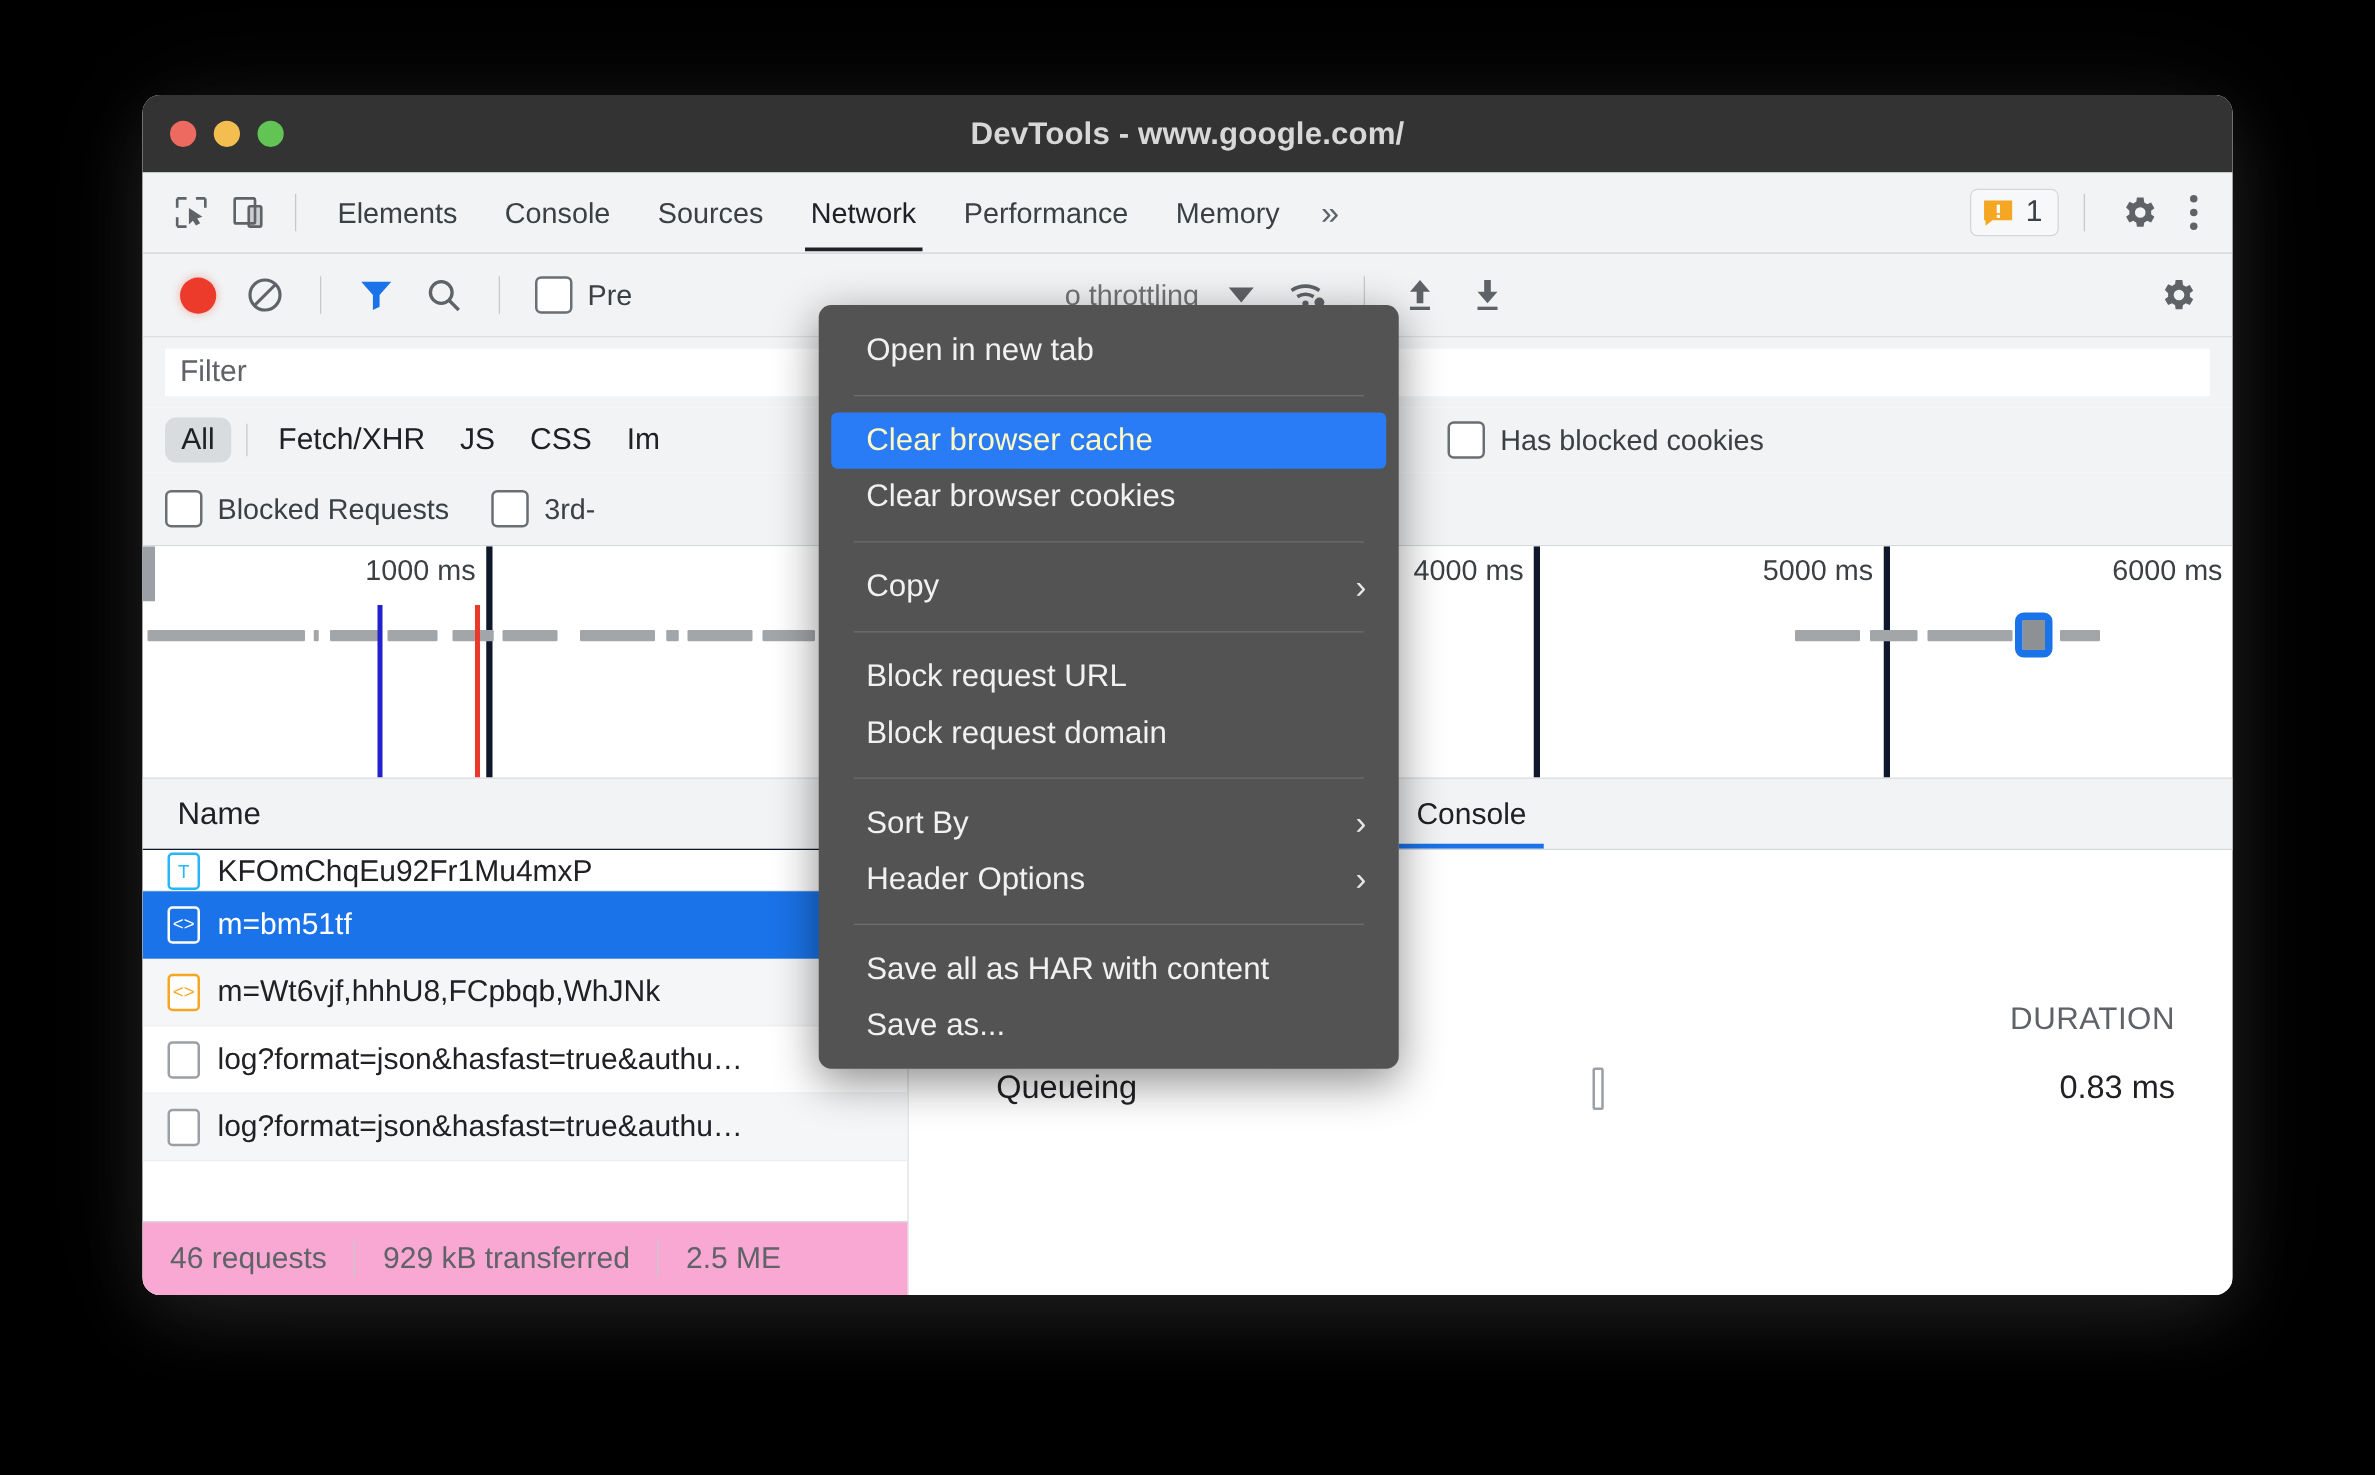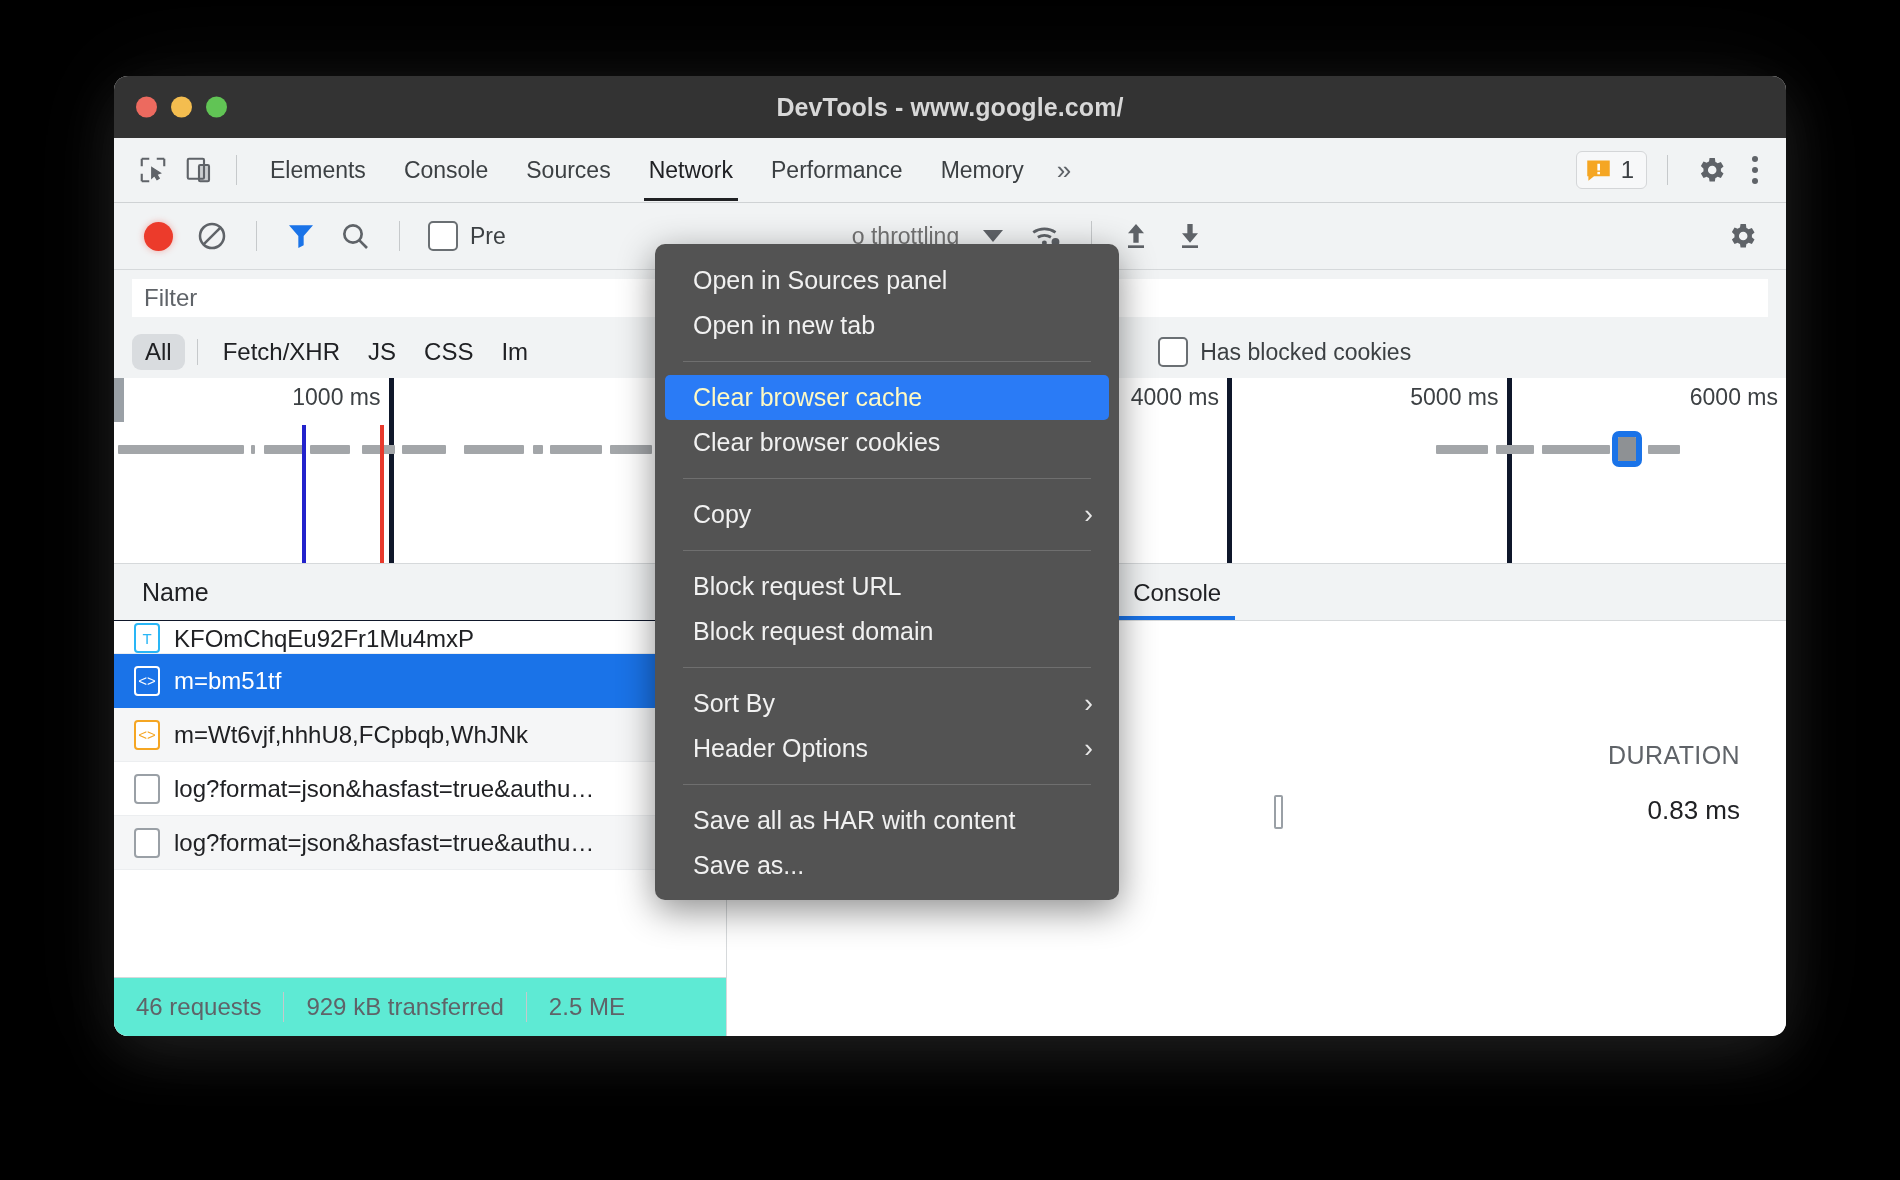--- a/index.html
+++ b/index.html
@@ -294,21 +294,21 @@
     background: #fff;
     box-sizing: border-box;
   }
   .rtype.doc { border-color:#29b6f6; color:#29b6f6; }
   .rtype.js-sel { border-color:#ffffff; color:#ffffff; background: transparent; }
   .rtype.js { border-color:#f5a623; color:#f5a623; }
   .rtype.plain { border-color:#9aa0a6; }
 
   .statusbar {
     flex: 0 0 58px;
-    background: #5eead4;
+    background: #f9a8d4;
     border-top: 1px solid #d6d9db;
     display: flex;
     align-items: center;
     padding: 0 22px;
     font-size: 24px;
     color: #5f6368;
     gap: 0;
     white-space: nowrap;
     overflow: hidden;
   }
@@ -539,20 +539,30 @@
       <span style="flex:0 0 335px;"></span>
       <span class="chip">n</span>
       <span class="chip">Manifest</span>
       <span class="chip">Other</span>
       <span class="cb-wrap" style="margin-left:30px;">
         <span class="cb"></span>
         <span class="cb-label">Has blocked cookies</span>
       </span>
     </div>
 
+    <div class="blockedrow">
+      <span class="cb-wrap" style="margin-left:0;">
+        <span class="cb"></span>
+        <span class="cb-label">Blocked Requests</span>
+      </span>
+      <span class="cb-wrap" style="margin-left:0;">
+        <span class="cb"></span>
+        <span class="cb-label">3rd-</span>
+      </span>
+    </div>
 
     <div class="overview">
       <div class="ov-grid">
         <div class="ov-cell">
           <span class="ov-label">1000 ms</span>
         </div>
         <div class="ov-cell">
           <span class="ov-label"></span>
         </div>
         <div class="ov-cell">
@@ -649,21 +659,20 @@
                 <span class="tt-bar"></span>
               </span>
               <span class="val">0.83 ms</span>
             </div>
           </div>
         </div>
       </div>
     </div>
 
     <div class="ctxmenu">
-      <div class="ctxitem">Open in Sources panel</div>
       <div class="ctxitem">Open in new tab</div>
       <div class="ctxsep"></div>
       <div class="ctxitem highlight">Clear browser cache</div>
       <div class="ctxitem">Clear browser cookies</div>
       <div class="ctxsep"></div>
       <div class="ctxitem">
         <span>Copy</span>
         <span class="arrow">›</span>
       </div>
       <div class="ctxsep"></div>

